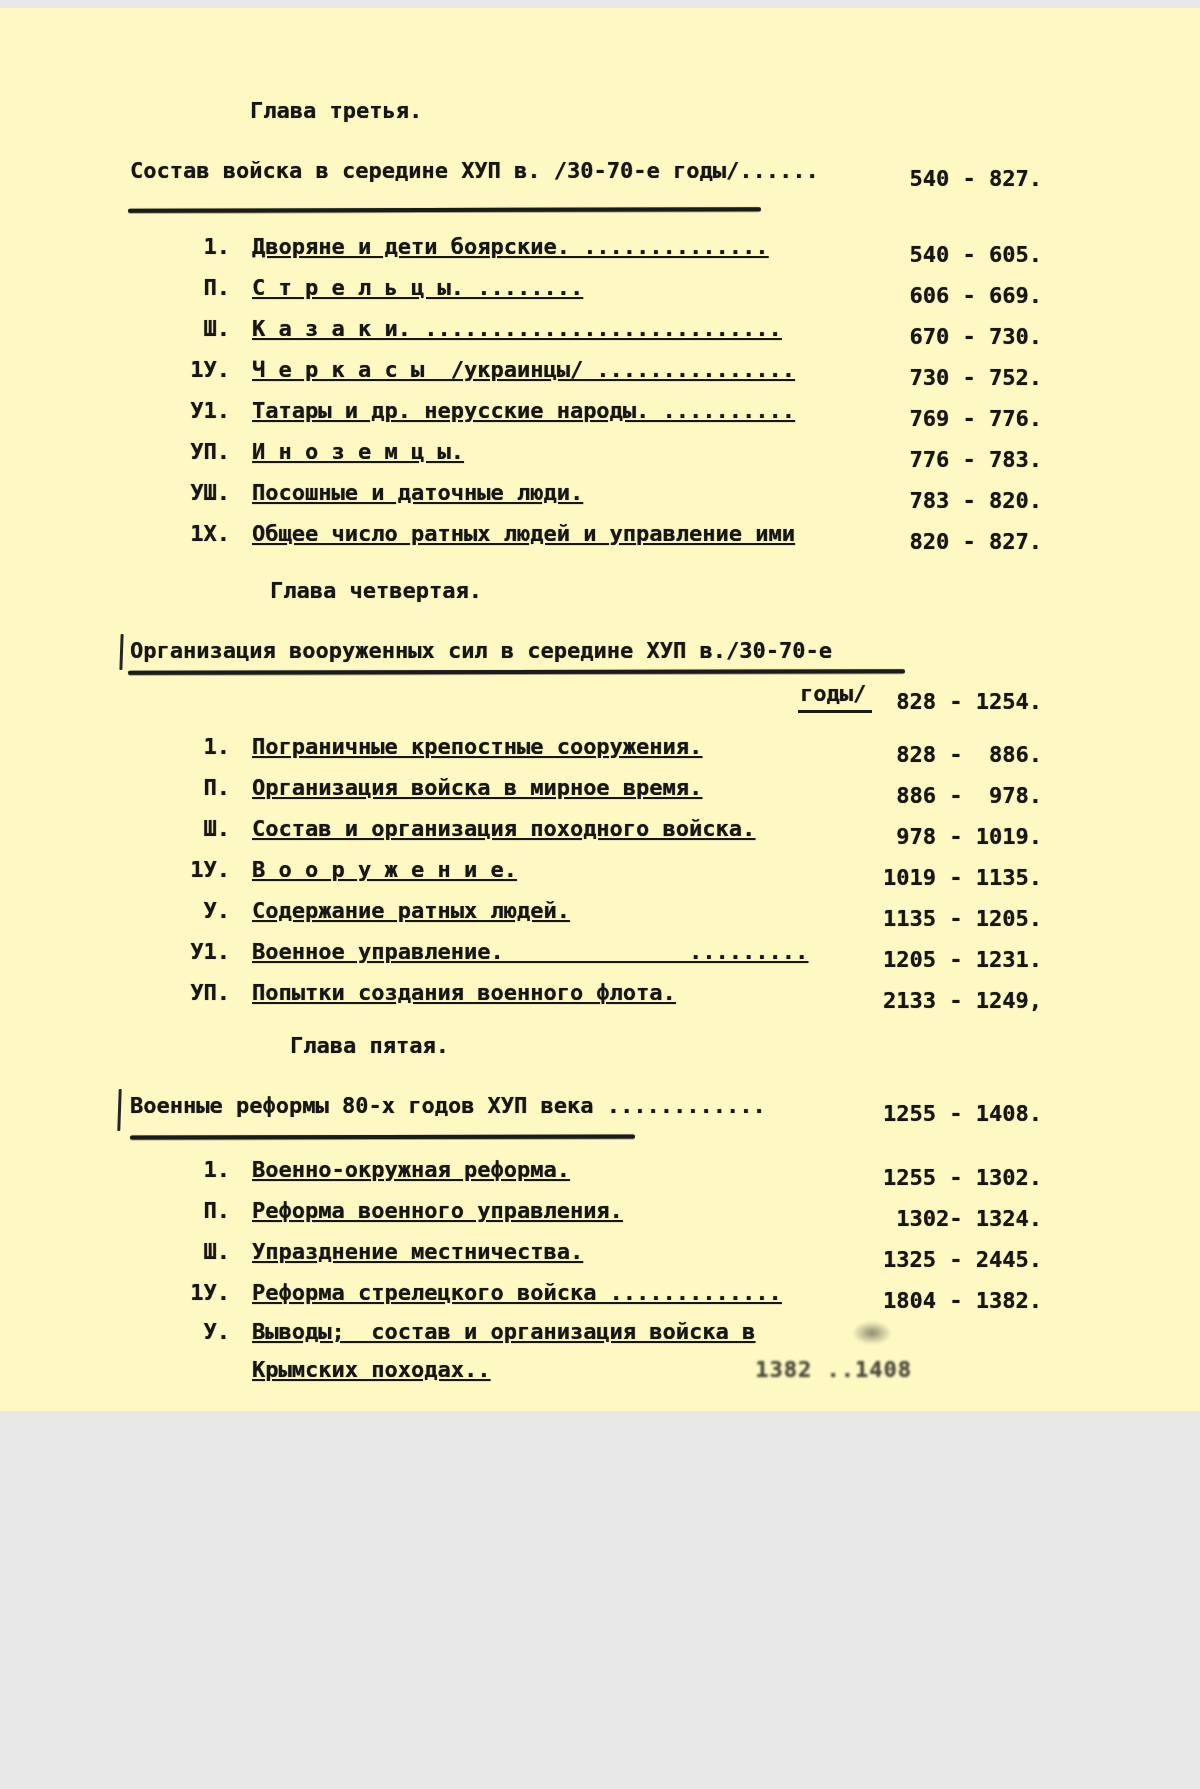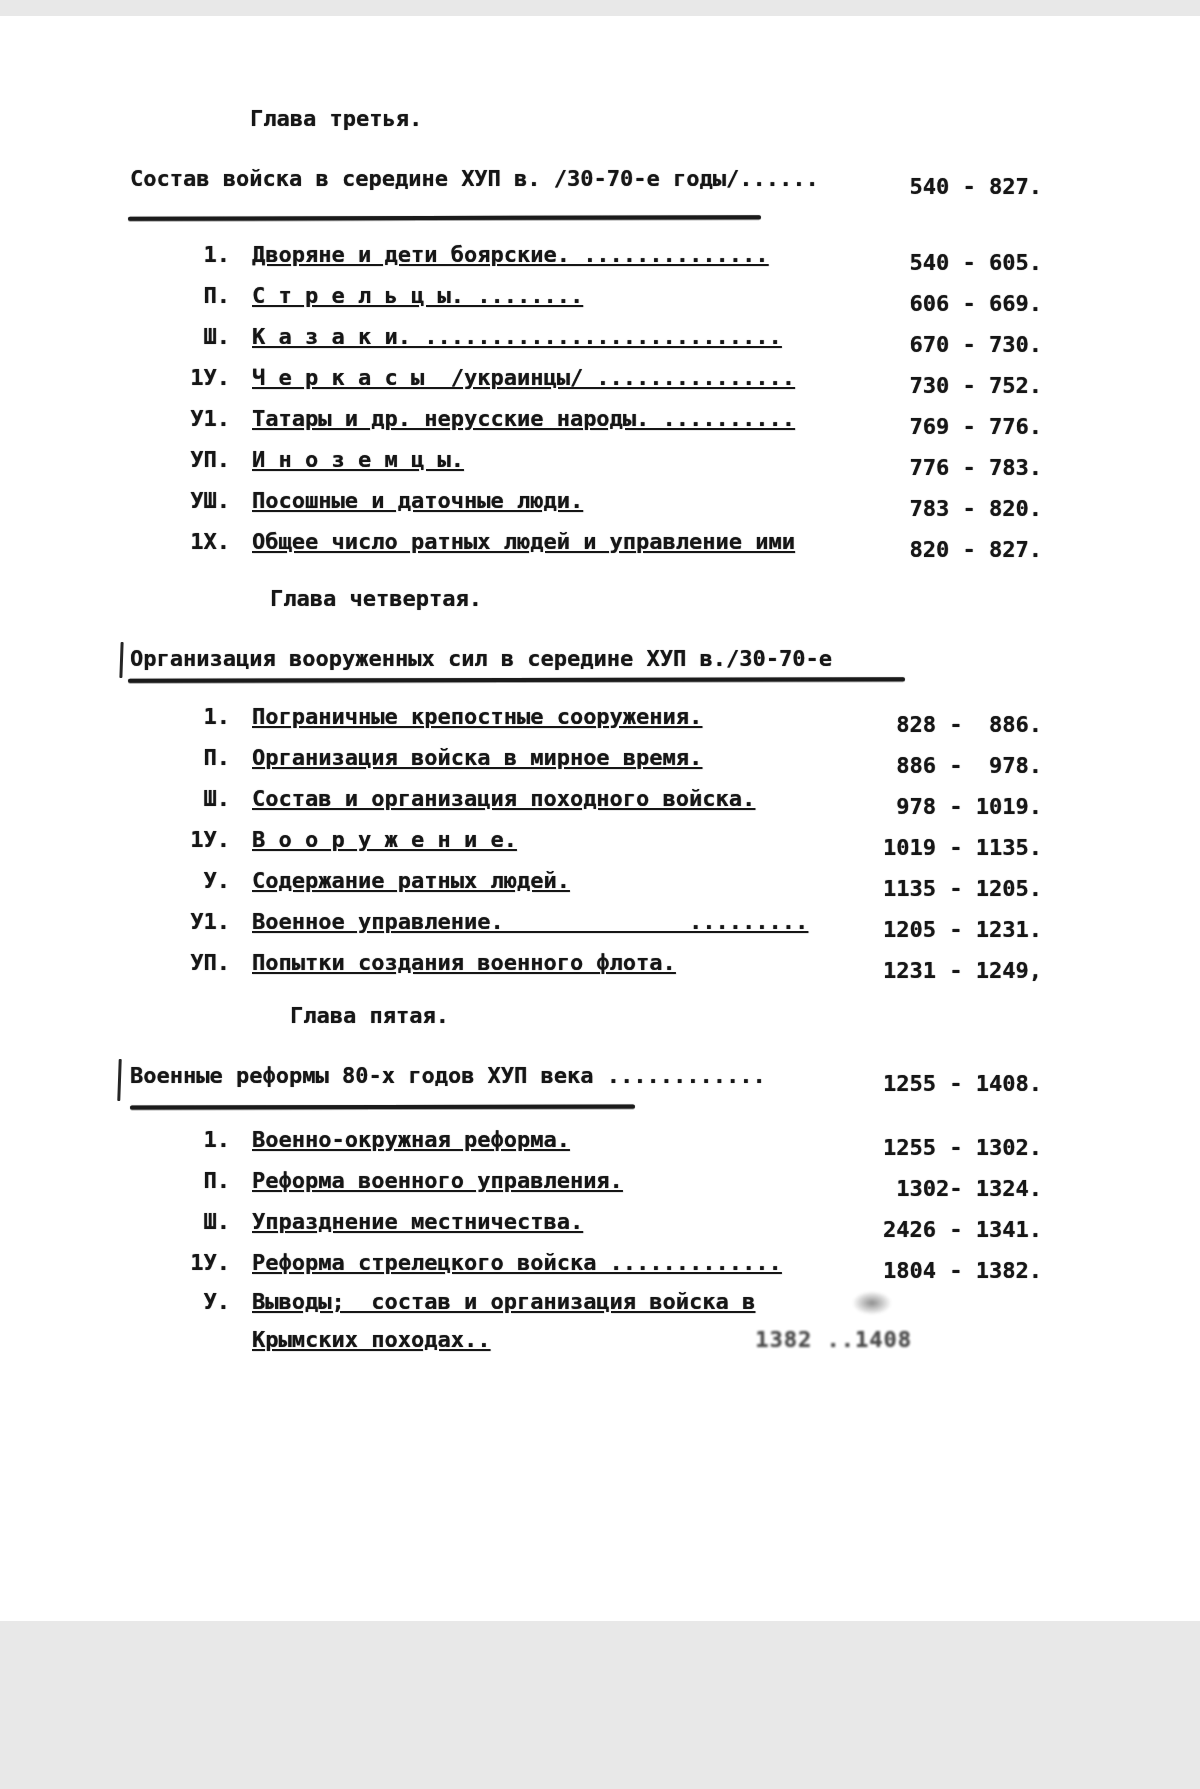--- a/index.html
+++ b/index.html
@@ -1,20 +1,20 @@
 <!DOCTYPE html>
 <html lang="ru"><head>
 <meta charset="utf-8">
 <style>
   html,body{margin:0;padding:0;background:#e8e8e8;}
   .page{
     position:relative;
-    width:1200px;height:1605px;
-    margin:16px auto;
-    background:#ffffff;
+    width:1200px;height:1403px;
+    margin:8px auto;
+    background:#fef9c3;
     overflow:hidden;
     font-family:"DejaVu Sans Mono","Liberation Mono",monospace;
     font-weight:700;
     color:#161616;
     text-shadow:0 0 1px rgba(10,10,10,.55), .4px .4px 0 rgba(30,30,30,.25);
   }
   .content{
     position:absolute;left:130px;top:88px;width:912px;
     font-size:22px;
   }
@@ -90,41 +90,45 @@
         <div class="row"><span class="num">УШ.</span><span class="label">Посошные и даточные люди.</span><span class="pages">783 - 820.</span></div>
         <div class="row"><span class="num">1Х.</span><span class="label">Общее число ратных людей и управление ими</span><span class="pages">820 - 827.</span></div>
       </div>
 
     <div class="chap-label ch4">Глава четвертая.</div>
     <div class="trow">
       <span class="edge-tick"></span>
       <span class="title-text">Организация вооруженных сил в середине ХУП в./30-70-е</span>
     </div>
     <div class="rule ch4"></div>
+    <div class="goda-row">
+      <span class="goda">годы/</span>
+      <span class="pages">828 - 1254.</span>
+    </div>
     <div class="items c4">
         <div class="row"><span class="num">1.</span><span class="label">Пограничные крепостные сооружения.</span><span class="pages">828 -  886.</span></div>
         <div class="row"><span class="num">П.</span><span class="label">Организация войска в мирное время.</span><span class="pages">886 -  978.</span></div>
         <div class="row"><span class="num">Ш.</span><span class="label">Состав и организация походного войска.</span><span class="pages">978 - 1019.</span></div>
         <div class="row"><span class="num">1У.</span><span class="label">В о о р у ж е н и е.</span><span class="pages">1019 - 1135.</span></div>
         <div class="row"><span class="num">У.</span><span class="label">Содержание ратных людей.</span><span class="pages">1135 - 1205.</span></div>
         <div class="row"><span class="num">У1.</span><span class="label">Военное управление.              .........</span><span class="pages">1205 - 1231.</span></div>
-        <div class="row"><span class="num">УП.</span><span class="label">Попытки создания военного флота.</span><span class="pages">1231 - 1249,</span></div>
+        <div class="row"><span class="num">УП.</span><span class="label">Попытки создания военного флота.</span><span class="pages">2133 - 1249,</span></div>
       </div>
 
     <div class="chap-label ch5">Глава пятая.</div>
     <div class="trow">
       <span class="edge-tick t5"></span>
       <span class="title-text">Военные реформы 80-х годов ХУП века ............</span>
       <span class="pages">1255 - 1408.</span>
     </div>
     <div class="rule ch5"></div>
     <div class="items c5">
         <div class="row"><span class="num">1.</span><span class="label">Военно-окружная реформа.</span><span class="pages">1255 - 1302.</span></div>
         <div class="row"><span class="num">П.</span><span class="label">Реформа военного управления.</span><span class="pages">1302- 1324.</span></div>
-        <div class="row"><span class="num">Ш.</span><span class="label">Упразднение местничества.</span><span class="pages">2426 - 1341.</span></div>
+        <div class="row"><span class="num">Ш.</span><span class="label">Упразднение местничества.</span><span class="pages">1325 - 2445.</span></div>
         <div class="row"><span class="num">1У.</span><span class="label">Реформа стрелецкого войска .............</span><span class="pages">1804 - 1382.</span></div>
         <div class="row tall"><span class="num">У.</span><span class="blot"></span><span class="label"><div>Выводы;  состав и организация войска в</div><div>Крымских походах..</div></span><span class="pages smudged">1382 ..1408</span></div>
       </div>
 
   </div>
 
   <div class="footer">Библиотека "Руниверс"</div>
 </div>
 
 </body></html>

